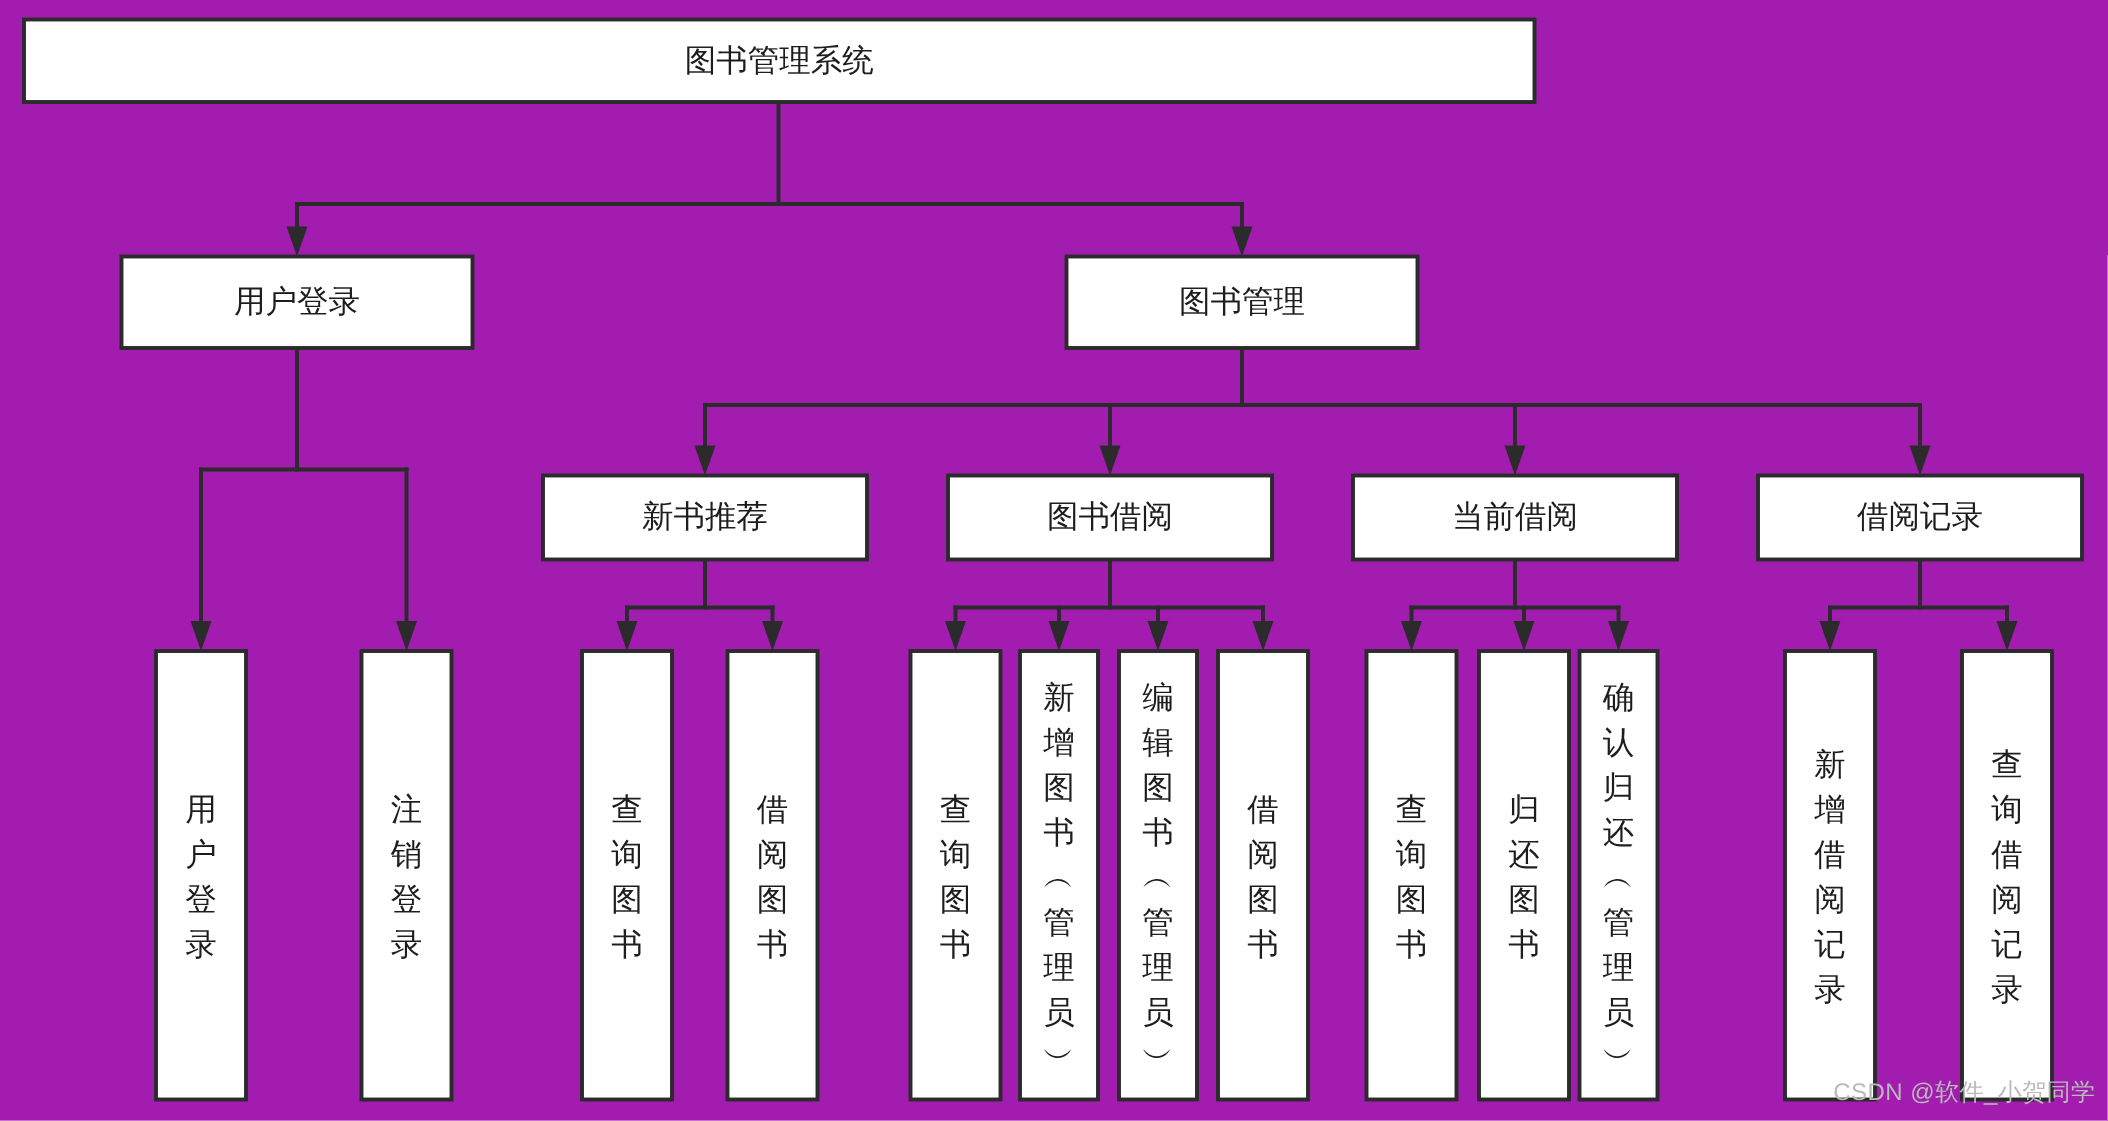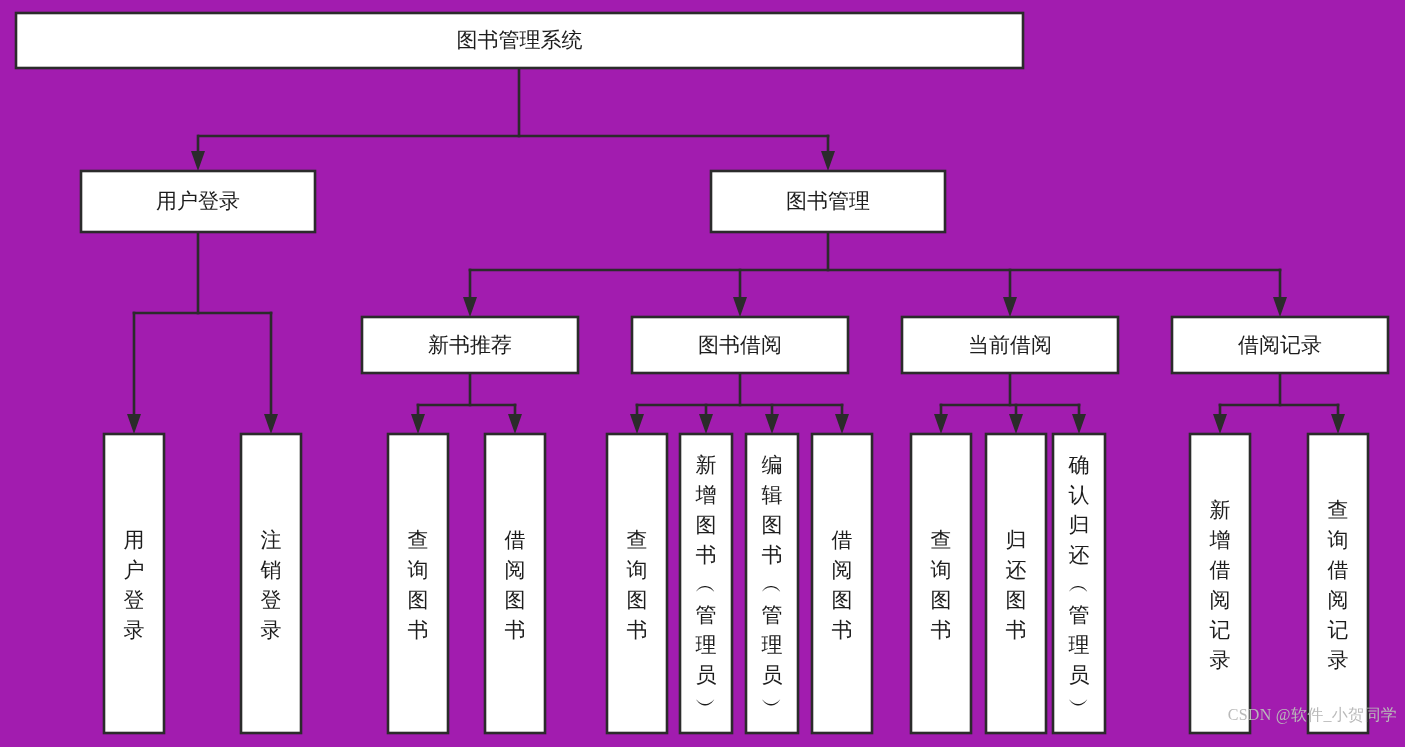--- a/index.html
+++ b/index.html
@@ -51,22 +51,22 @@
   }
   .node-label-v {
     fill: #1d1d1d;
     font-family: "Liberation Sans", "DejaVu Sans", sans-serif;
     font-size: 21px;
     text-anchor: middle;
   }
   .watermark {
     position: absolute;
     right: 8px;
-    bottom: 21px;
-    font-family: Liberation Serif, serif;
+    bottom: 8px;
+    font-family: Liberation Sans, sans-serif;
     font-size: 16px;
     color: #b9b9b9;
     white-space: nowrap;
     letter-spacing: 0.3px;
     user-select: none;
   }
 </style>
 </head>
 <body>
 

